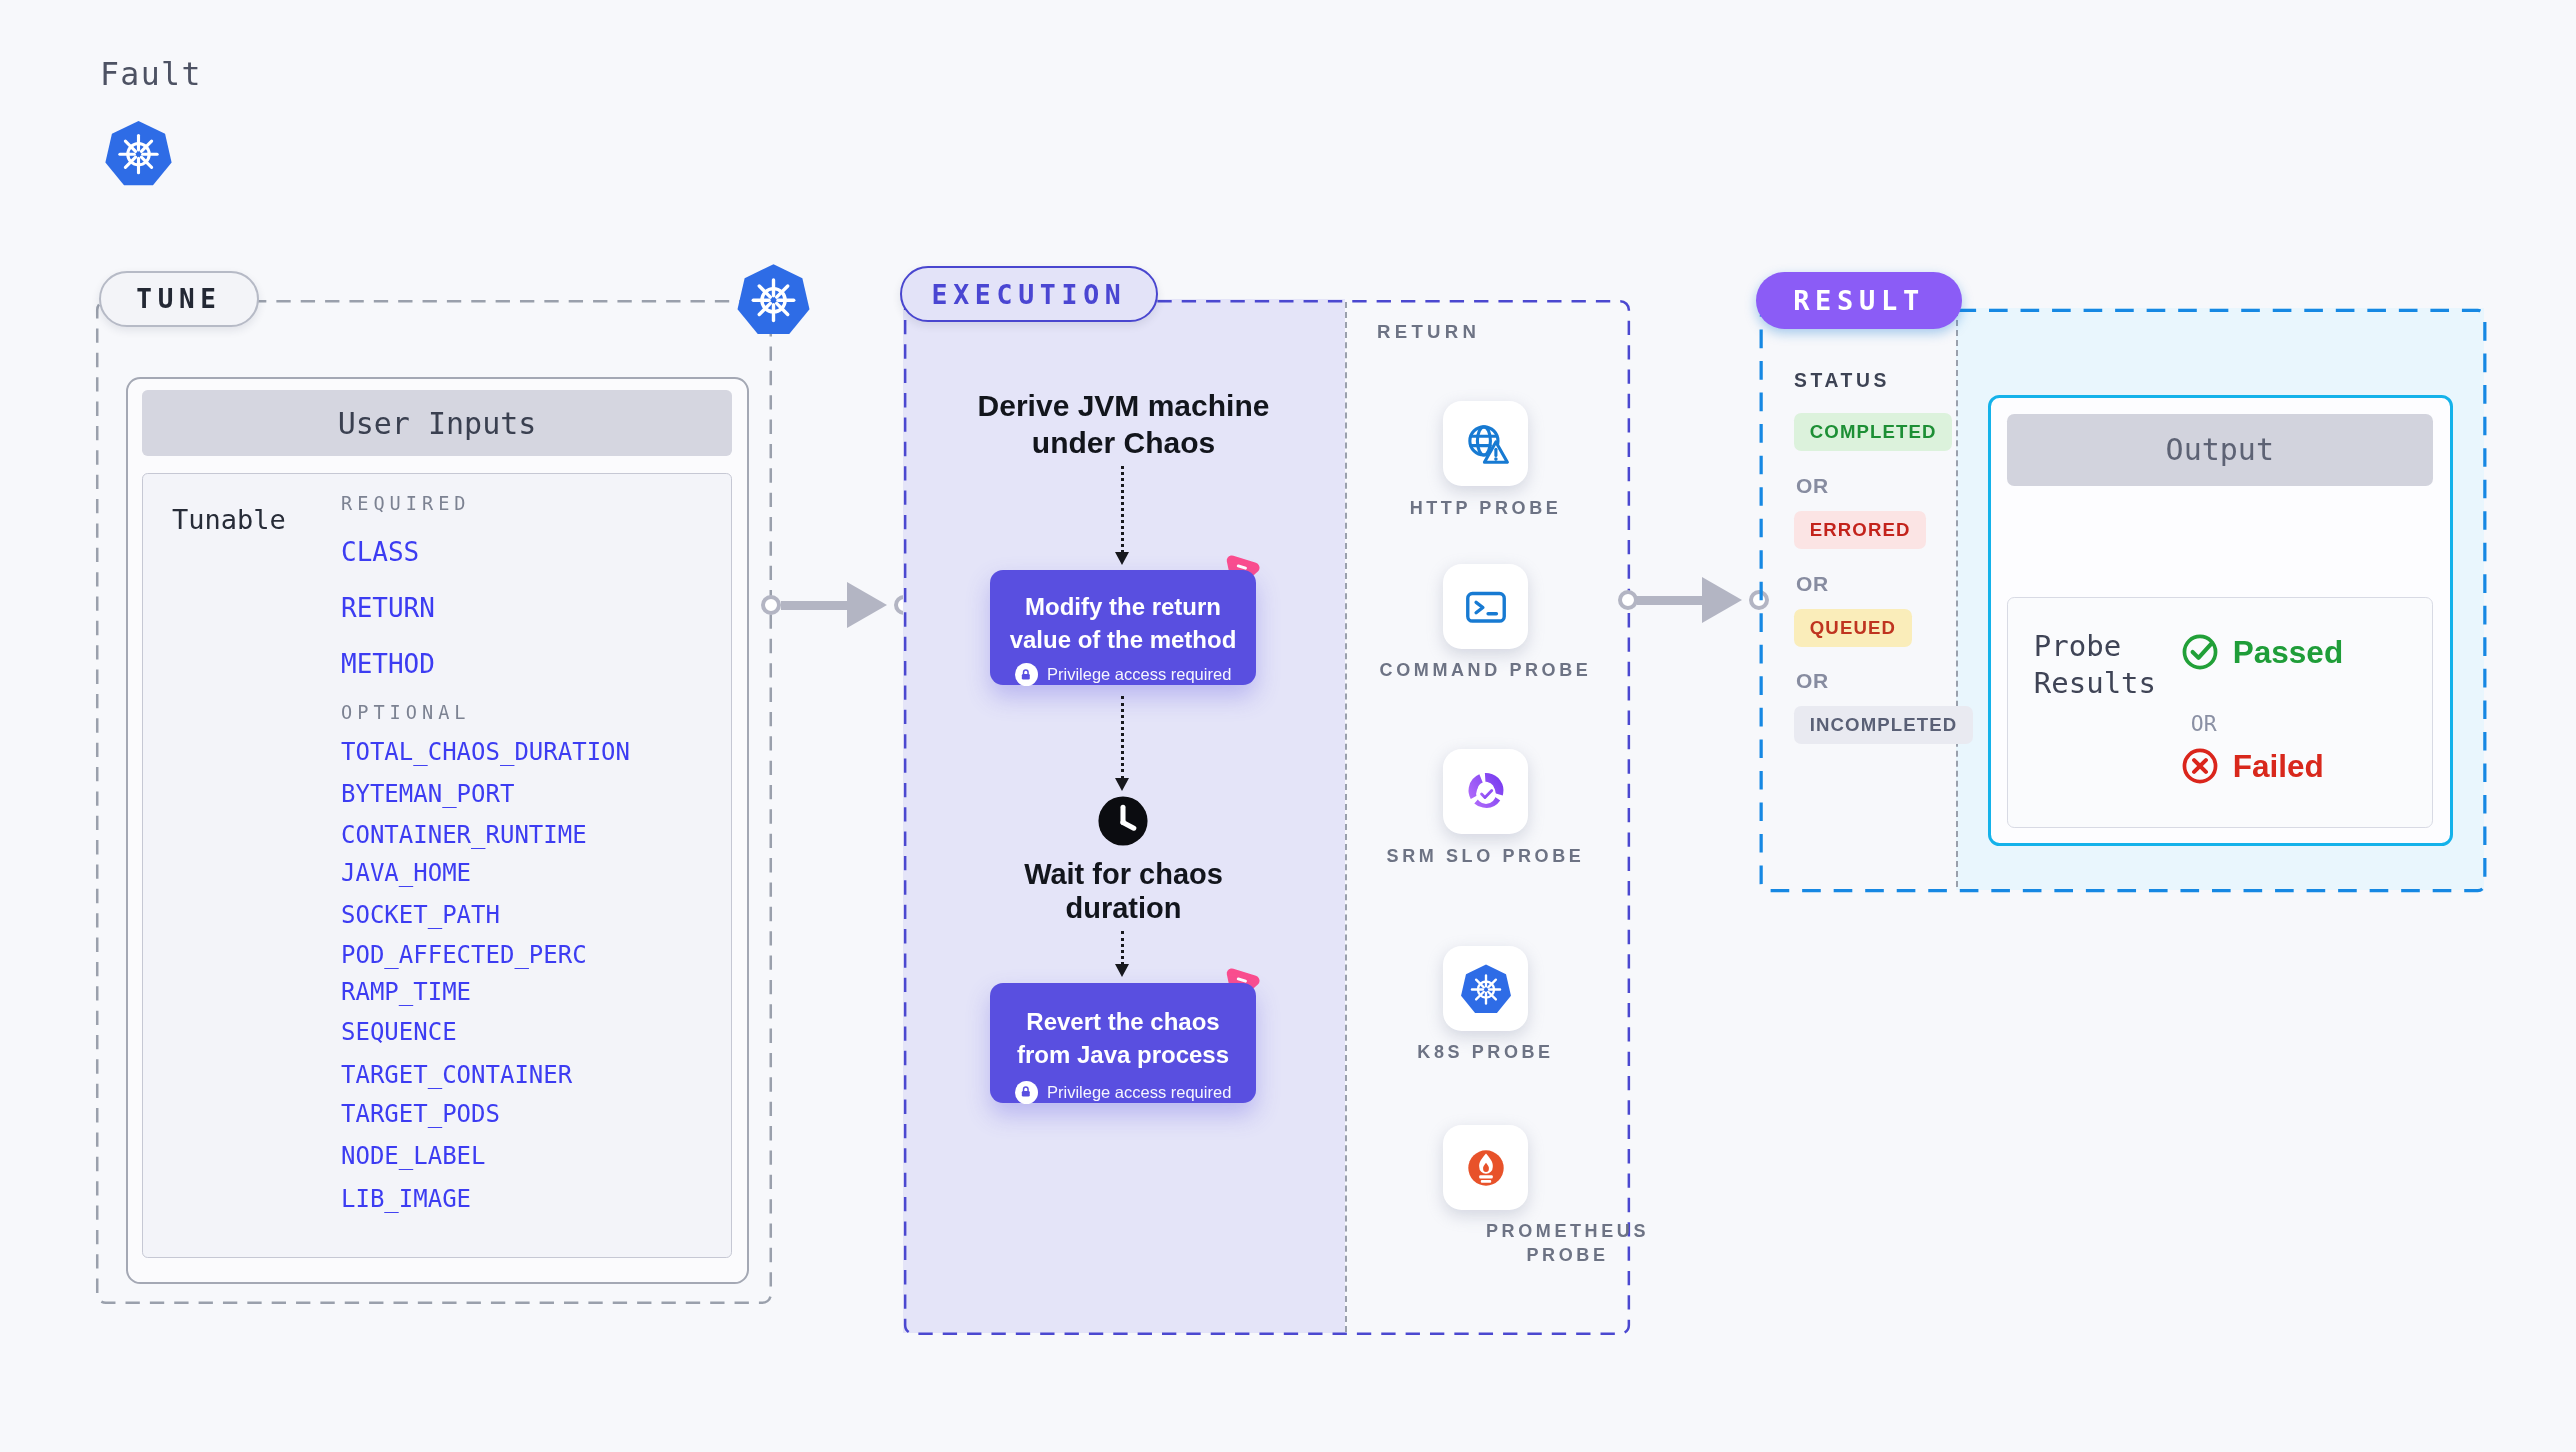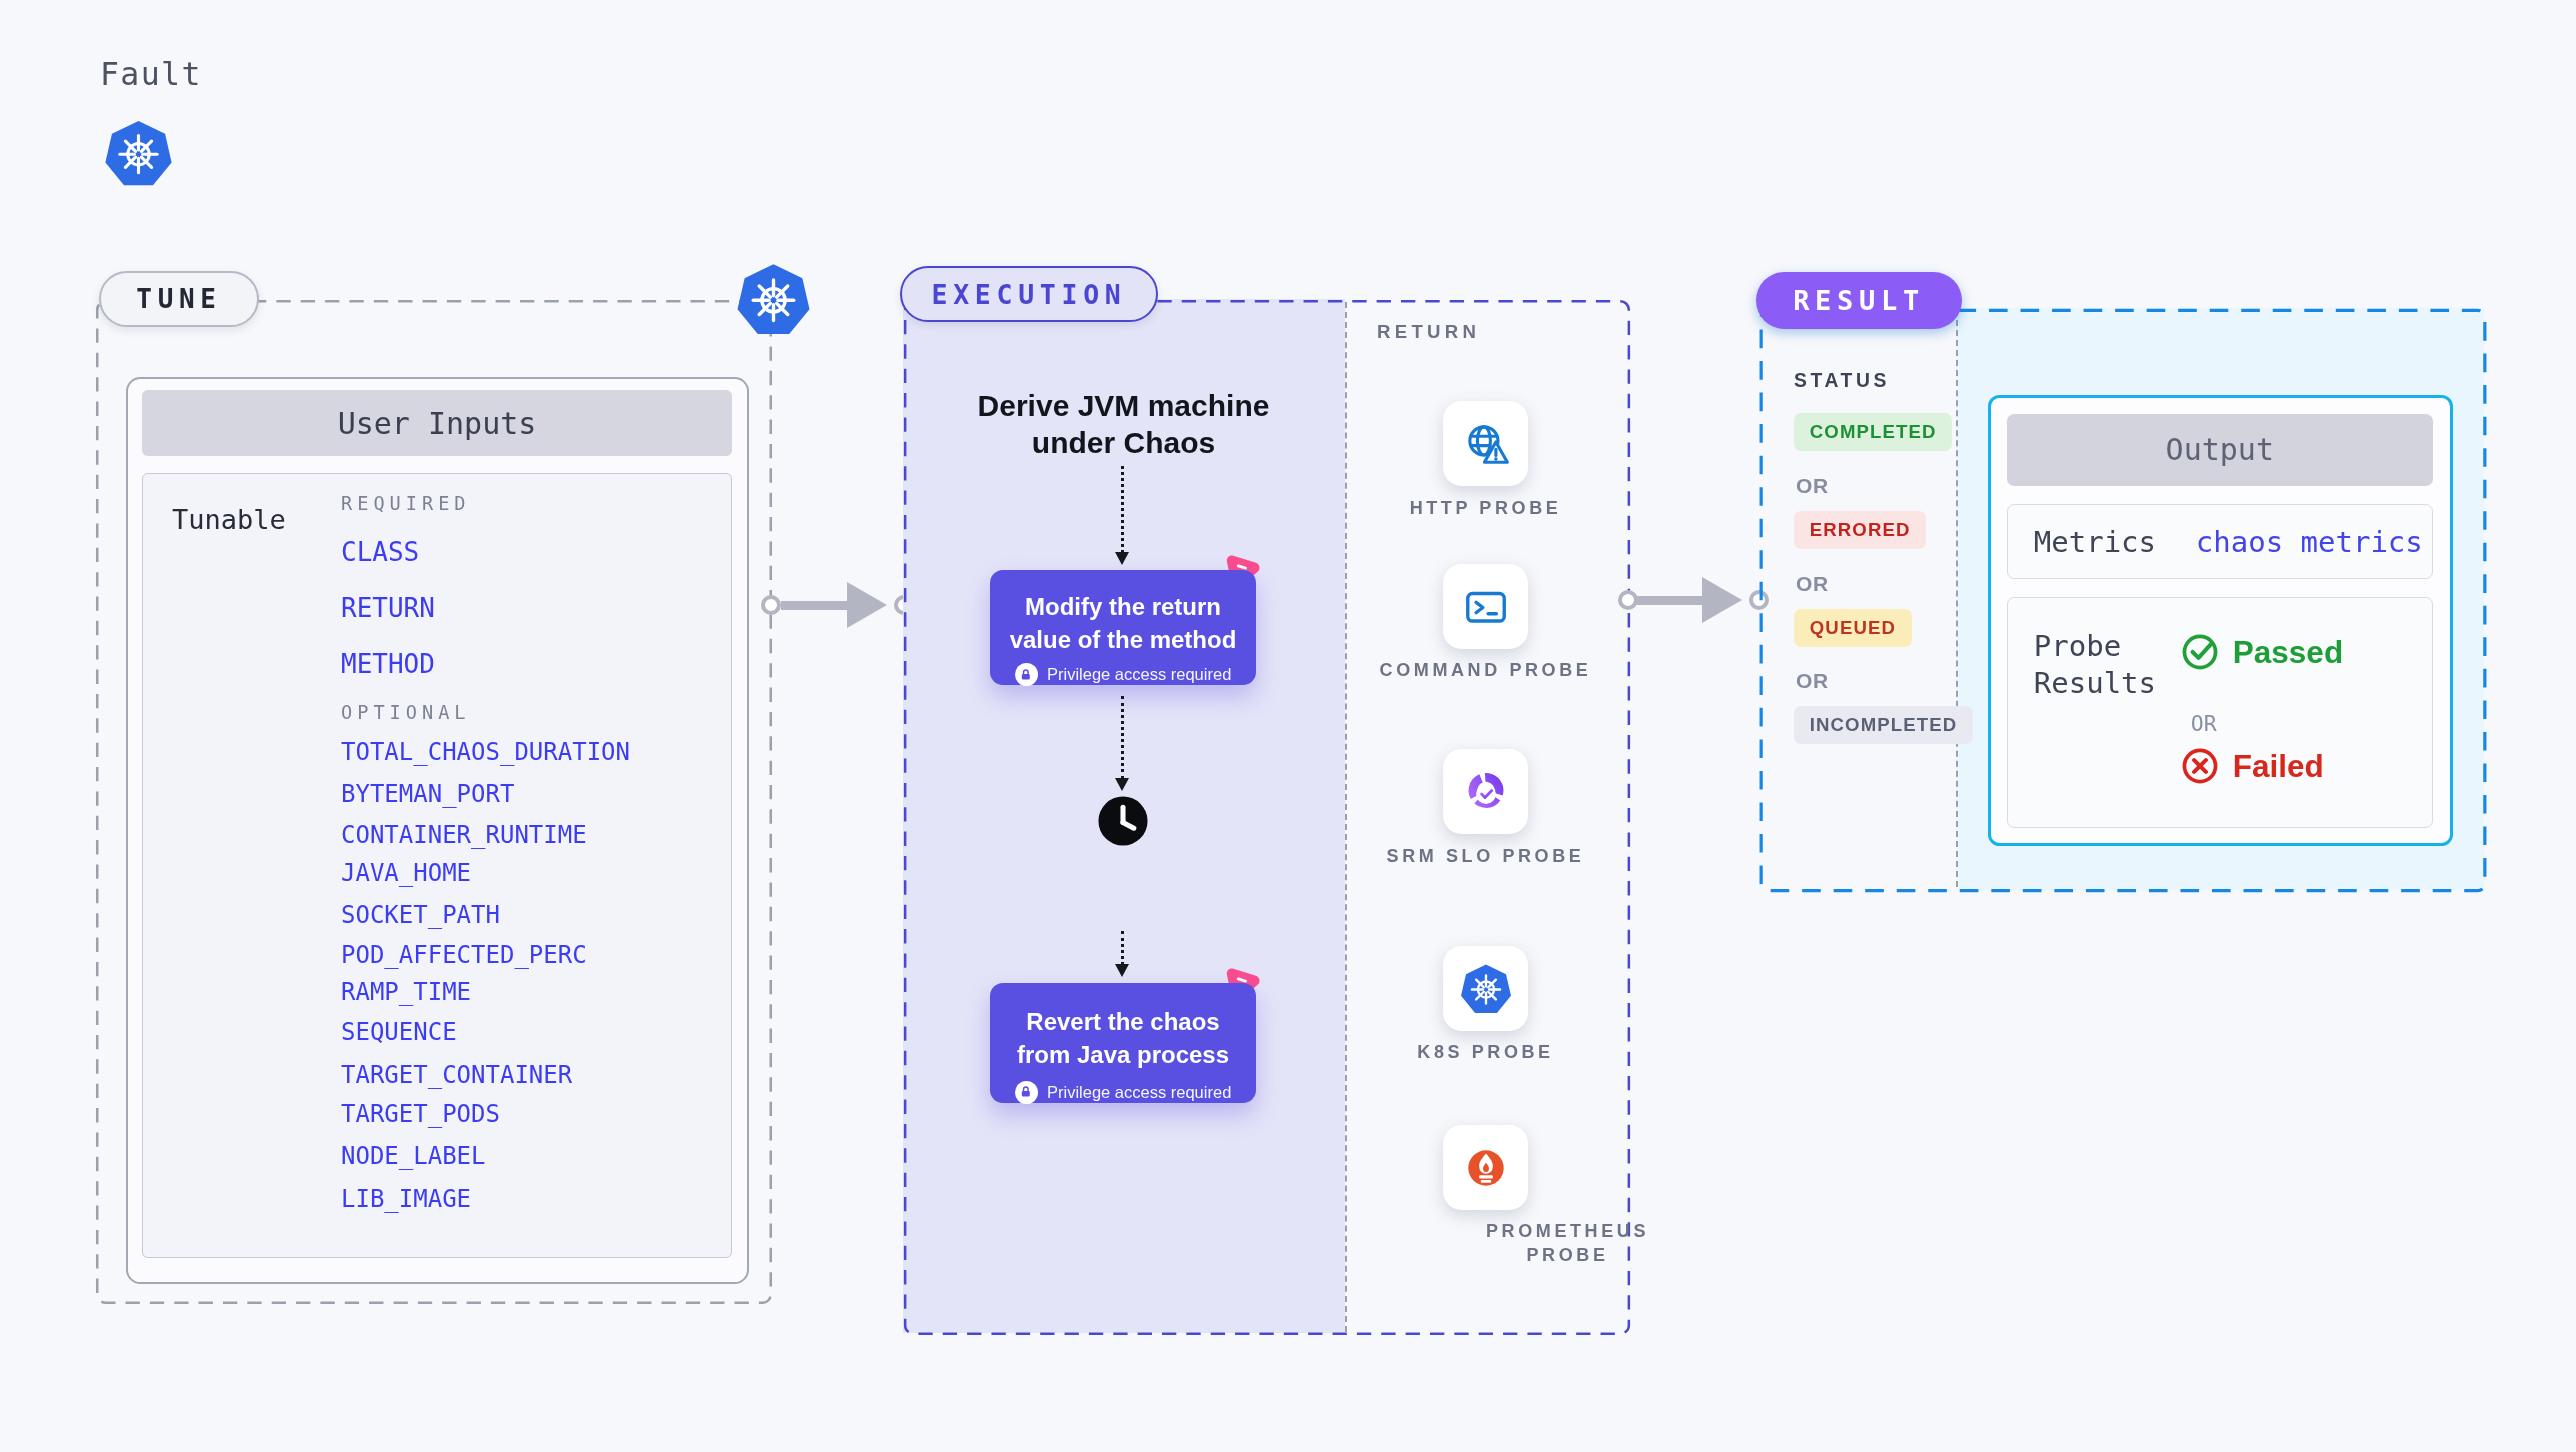--- a/index.html
+++ b/index.html
@@ -178,20 +178,24 @@
   </div>
 
   <div class="abs dotted-line" style="left:1121px;top:696px;height:83px"></div>
   <div class="abs dotted-head" style="left:1115px;top:778px"></div>
 
   <svg class="abs" style="left:1097px;top:795px" width="52" height="52" viewBox="0 0 72 72">
     <circle cx="36" cy="36" r="34" fill="#0b0c10"></circle>
     <path d="M36 17 V38" stroke="#fff" stroke-width="7" stroke-linecap="round"></path>
     <path d="M36 38 L51 46" stroke="#fff" stroke-width="7" stroke-linecap="round"></path>
   </svg>
+  <div class="abs flow-text" style="left:937px;top:857px;font-size:29px;line-height:34px">
+    <div>Wait for chaos</div>
+    <div>duration</div>
+  </div>
   <div class="abs dotted-line" style="left:1121px;top:931px;height:34px"></div>
   <div class="abs dotted-head" style="left:1115px;top:964px"></div>
 
   <svg class="abs" style="left:1218px;top:960px" width="47" height="47" viewBox="0 0 64 64">
     <g transform="rotate(-12 32 32)">
       <path d="M22 16 L50 32 L22 48 Z" fill="#fb4d8e" stroke="#fb4d8e" stroke-width="14" stroke-linejoin="round"></path>
       <path d="M29 25 l9 5" stroke="#fff" stroke-width="4" stroke-linecap="round"></path>
       <path d="M27 41 l11 -3" stroke="#fff" stroke-width="4" stroke-linecap="round"></path>
     </g>
   </svg>
@@ -298,24 +302,20 @@
   <div class="abs or-label" style="left:1796px;top:474px">OR</div>
   <div class="abs badge badge-errored" style="left:1794px;top:511px">ERRORED</div>
   <div class="abs or-label" style="left:1796px;top:572px">OR</div>
   <div class="abs badge badge-queued" style="left:1794px;top:609px">QUEUED</div>
   <div class="abs or-label" style="left:1796px;top:669px">OR</div>
   <div class="abs badge badge-incompleted" style="left:1794px;top:706px">INCOMPLETED</div>
 
   <div class="abs output-card">
     <div class="abs output-header">Output</div>
 
-    <div class="abs output-row" style="left:15.8px;top:106px;height:75px;display:flex;align-items:center">
-      <span class="mono-label" style="margin-left:26px">Metrics</span>
-      <span class="metrics-value" style="position:absolute;left:188px">chaos metrics</span>
-    </div>
 
     <div class="abs output-row" style="left:15.8px;top:199px;height:231px">
       <div class="mono-label" style="position:absolute;left:26px;top:30px;line-height:37px;width:158px">Probe Results</div>
 
       <div style="position:absolute;left:172px;top:34px;display:flex;align-items:center;gap:13px">
         <svg width="40" height="40" viewBox="0 0 54 54">
           <circle cx="27" cy="27" r="21" fill="none" stroke="#21a038" stroke-width="5"></circle>
           <path d="M17 27 l8 8 L43 15" fill="none" stroke="#21a038" stroke-width="5.5" stroke-linecap="round" stroke-linejoin="round"></path>
         </svg>
         <span class="passfail passed-text">Passed</span>

